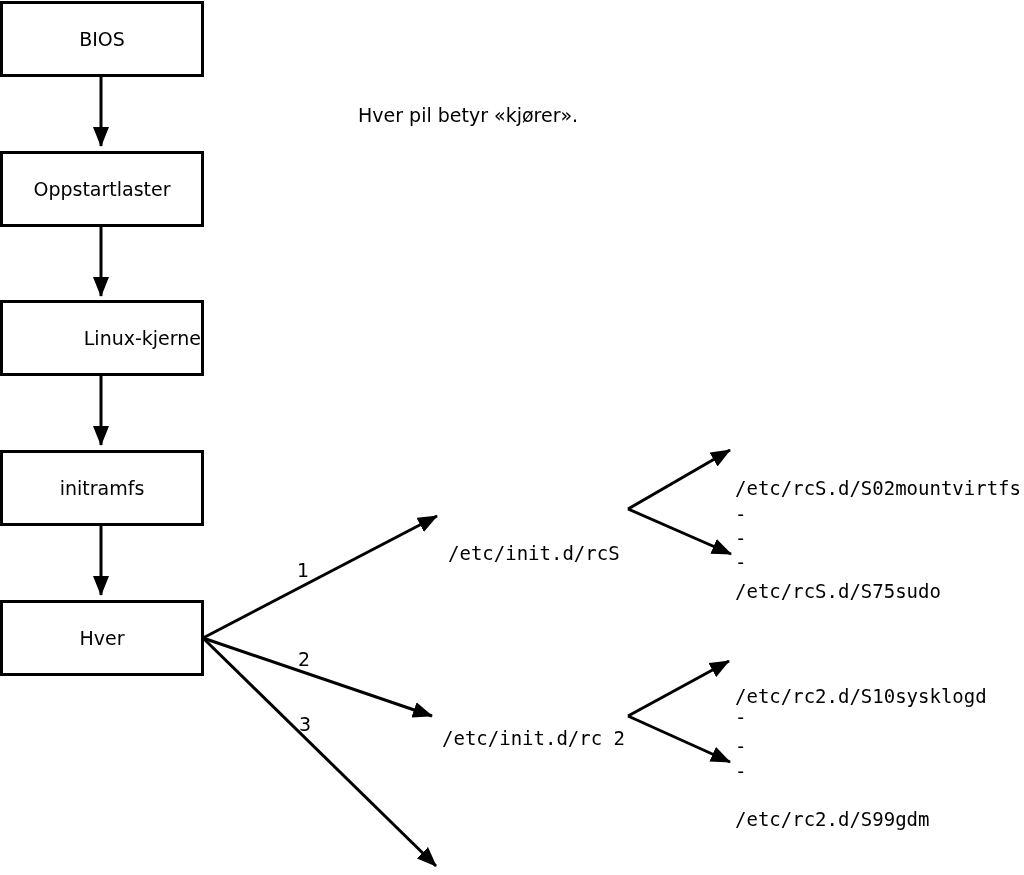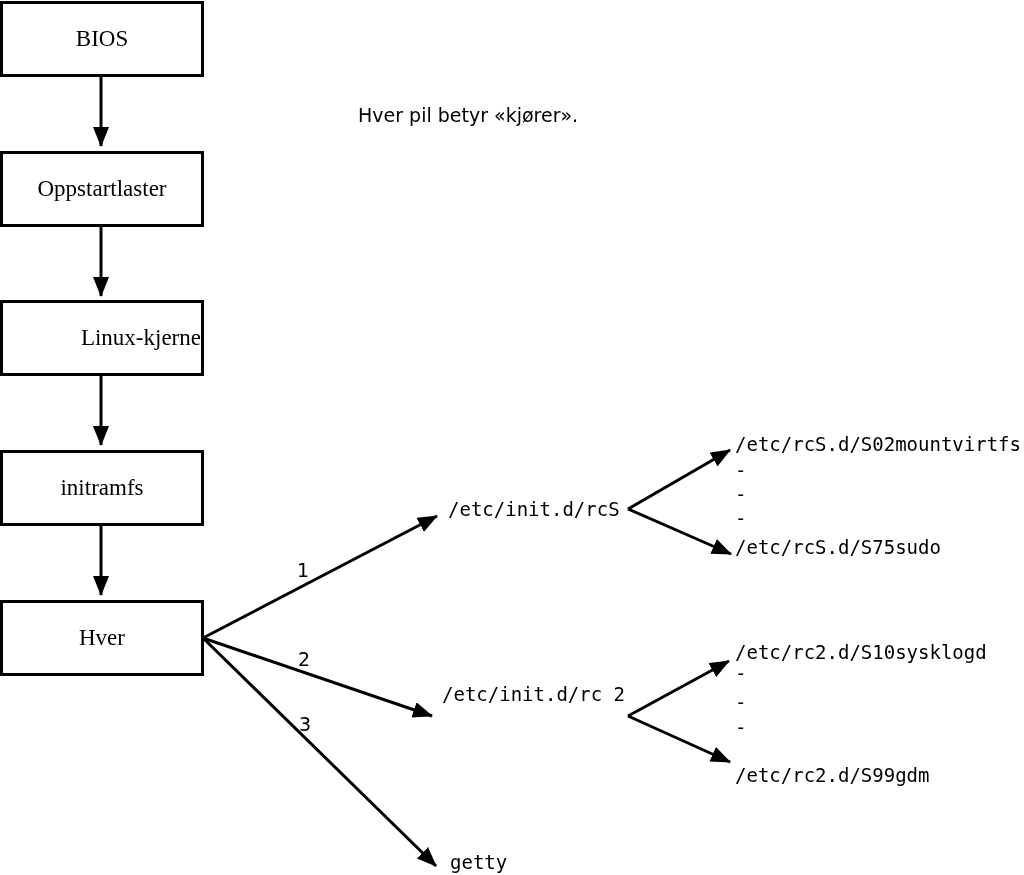--- a/index.html
+++ b/index.html
@@ -33,43 +33,43 @@
     width: 204px;
     height: 76px;
     border: 3px solid #000000;
     box-sizing: border-box;
     background: #ffffff;
     display: flex;
     align-items: center;
     justify-content: center;
   }
   .box-label {
-    font-size: 23px;
+    font-size: 19px;
     line-height: 22px;
     white-space: nowrap;
-    font-family: Liberation Serif, serif;
   }
   .note {
     position: absolute;
     font-size: 19px;
     line-height: 22px;
     white-space: nowrap;
     text-align: center;
   }
   .arrow-num {
     position: absolute;
     font-size: 19px;
     line-height: 22px;
   }
   .mono {
     position: absolute;
     font-family: "DejaVu Sans Mono", "Liberation Mono", monospace;
     font-size: 19px;
     line-height: 22px;
     white-space: pre;
+    margin-top: 44px;
   }
 </style>
 </head>
 <body>
 
 <div id="stage">
 
   <svg id="arrow-layer" viewBox="0 0 1024 875" xmlns="http://www.w3.org/2000/svg">
     <defs>
       <marker id="ah" viewBox="0 0 20 16" markerWidth="20" markerHeight="16" markerUnits="userSpaceOnUse" refX="19" refY="8" orient="auto">

